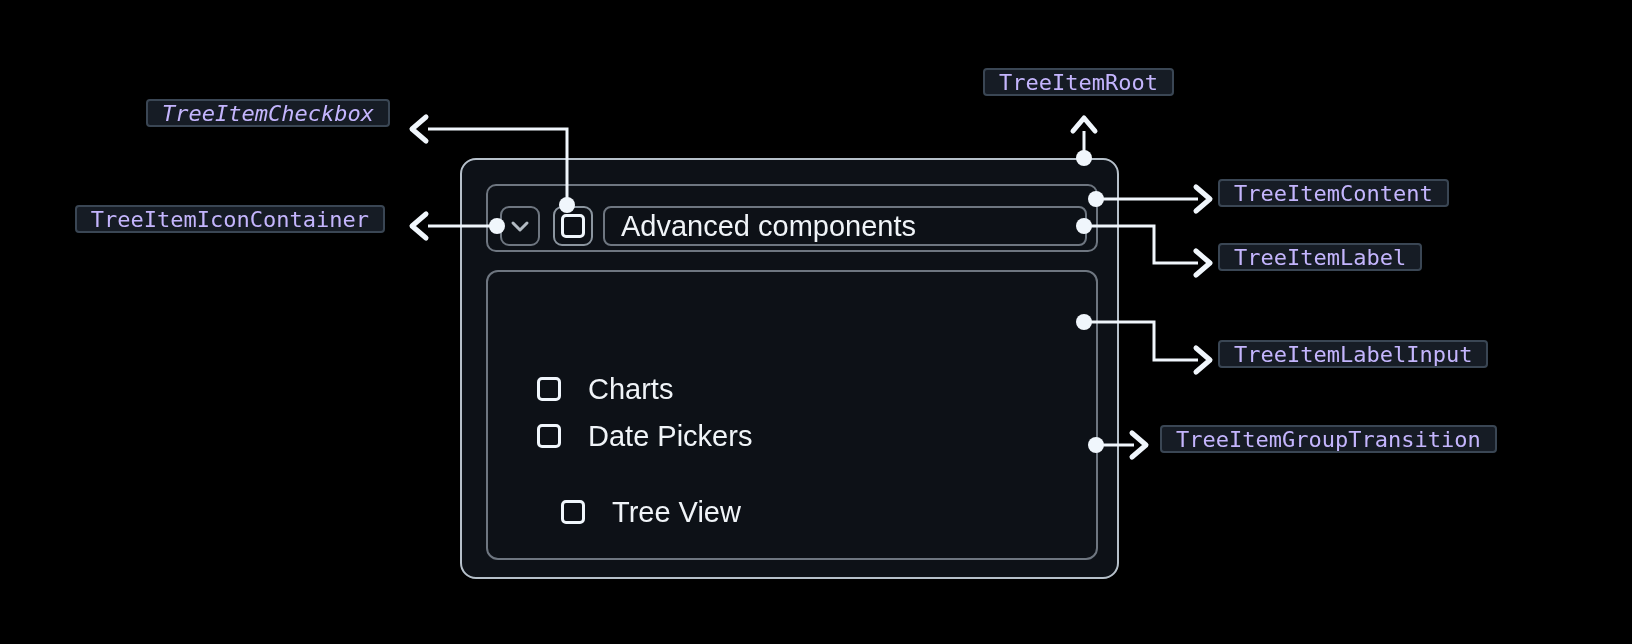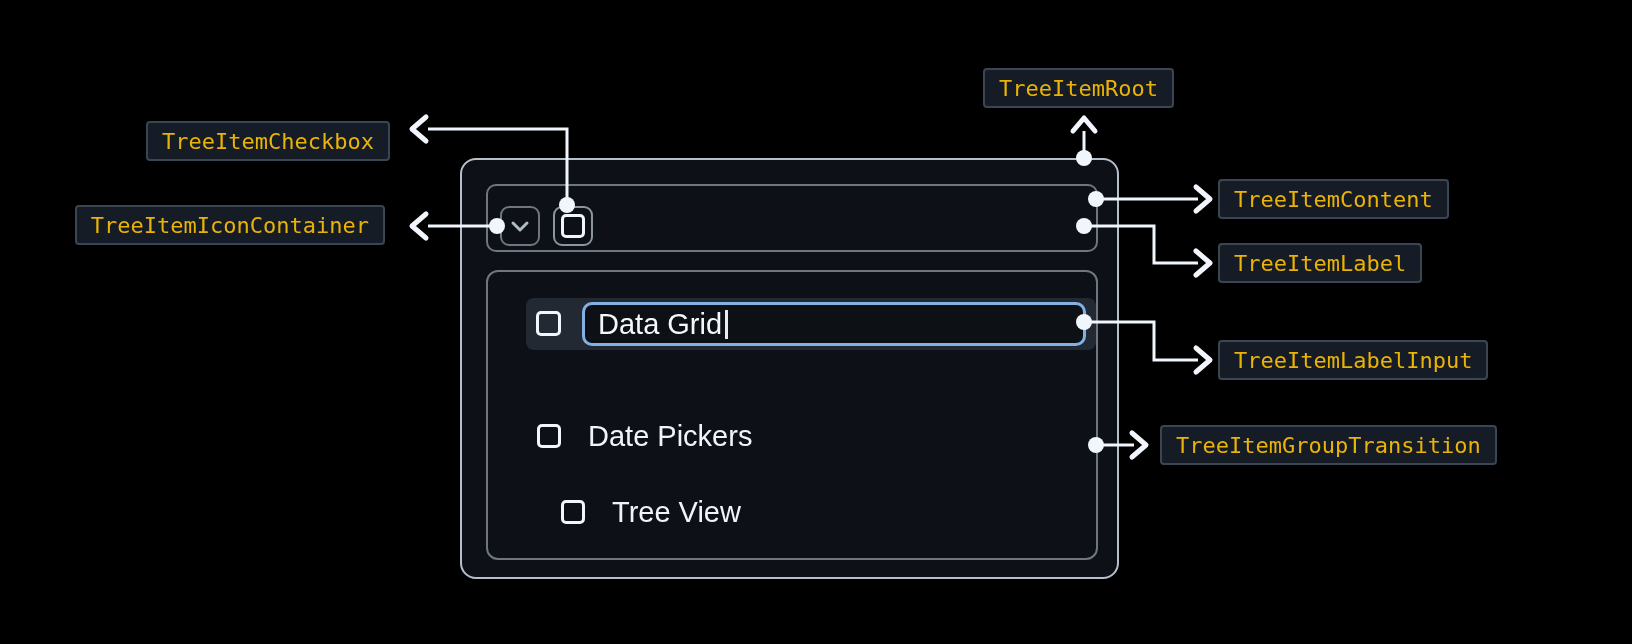--- a/index.html
+++ b/index.html
@@ -2,28 +2,28 @@
 <html><head>
 <meta charset="utf-8">
 <style>
   html,body{margin:0;padding:0;background:#000;}
   .canvas{
     position:relative;width:1632px;height:644px;background:#000;overflow:hidden;
     font-family:"Liberation Sans",sans-serif;
   }
   
   .badge{
-    position:absolute;height:40px;box-sizing:border-box;
+    position:absolute;height:28px;box-sizing:border-box;
     display:flex;align-items:center;padding:0 14px;
     background:#161c25;border:2px solid #3a4654;border-radius:4px;
-    color:#eab308;font-family:"DejaVu Sans Mono",monospace;font-size:22px;
+    color:#c4b5fd;font-family:"DejaVu Sans Mono",monospace;font-size:22px;
     white-space:nowrap;
   }
   #badge-root{left:983px;top:68px;}
-  #badge-checkbox{right:1242px;top:121px;}
+  #badge-checkbox{right:1242px;top:99px;font-style:italic;}
   #badge-icon{right:1247px;top:205px;}
   #badge-content{left:1218px;top:179px;}
   #badge-label{left:1218px;top:243px;}
   #badge-labelinput{left:1218px;top:340px;}
   #badge-group{left:1160px;top:425px;}
   
   .outer-box{
     position:absolute;left:460px;top:158px;width:659px;height:421px;box-sizing:border-box;
     background:#0d1117;border:2px solid #b6c0ca;border-radius:16px;
   }
@@ -85,32 +85,32 @@
 
     <div class="content-box">
       <div class="icon-container">
         <svg width="26" height="26" viewBox="0 0 26 26">
           <polyline points="6,10 13,17 20,10" fill="none" stroke="#b2bac2" stroke-width="3" stroke-linecap="round" stroke-linejoin="round"></polyline>
         </svg>
       </div>
       <div class="checkbox-container">
         <span class="cb-square"></span>
       </div>
+      <div class="label-box">
+        <span>Advanced components</span>
+      </div>
     </div>
 
     <div class="group-box">
 
-      <div class="row-editing">
+
+      <div class="child-row" id="row-charts">
         <span class="cb-square"></span>
-        <div class="label-input">
-          <span>Data Grid</span>
-          <span class="caret"></span>
-        </div>
+        <span>Charts</span>
       </div>
-
       <div class="child-row" id="row-datepickers">
         <span class="cb-square"></span>
         <span>Date Pickers</span>
       </div>
       <div class="child-row" id="row-treeview">
         <span class="cb-square"></span>
         <span>Tree View</span>
       </div>
 
     </div>

